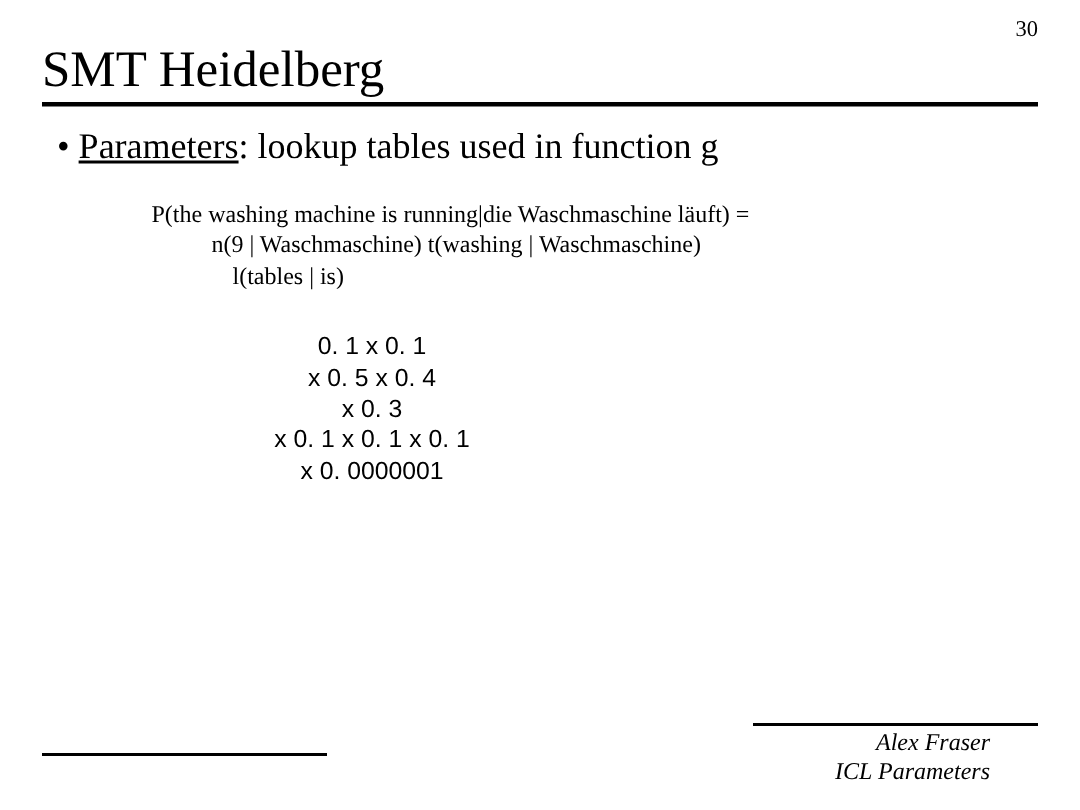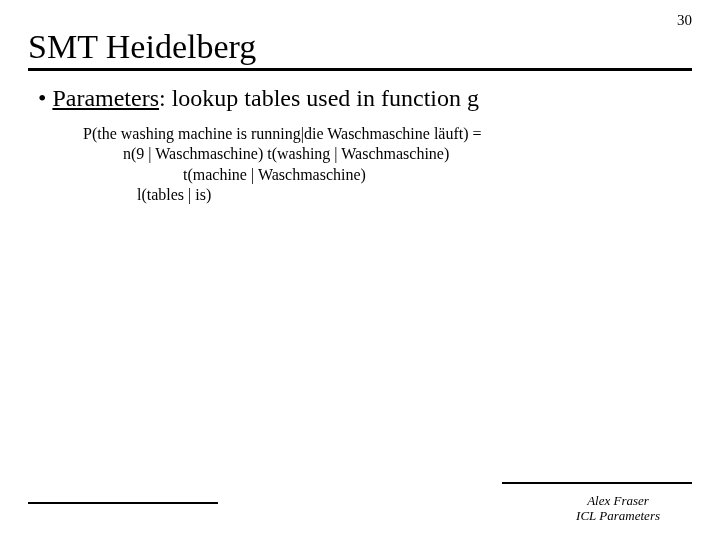--- a/index.html
+++ b/index.html
@@ -26,29 +26,29 @@
   .title-rule {
     border: none;
     border-top: 3px solid #000;
     margin: 0 28px 14px 28px;
   }
   .content {
     margin: 0 28px 0 28px;
   }
   .bullet-line {
     font-size: 24px;
-    margin-bottom: 12px;
+    margin-bottom: 22px;
     padding-left: 10px;
   }
   .bullet-line .bullet { padding-right: 6px; }
   .param-label { text-decoration: underline; }
   .body-block {
     font-size: 16px;
     line-height: 1.28;
-    margin-left: 55px;
+    margin-left: 73px;
   }
   .ind1 { padding-left: 40px; }
   .ind2 { padding-left: 100px; }
   .numbers {
     font-family: Arial, Helvetica, sans-serif;
     font-size: 16.5px;
     line-height: 1.25;
     margin-top: 26px;
     margin-left: 135px;
     width: 170px;
@@ -67,46 +67,52 @@
     right: 28px;
     bottom: 56px;
     width: 190px;
     border: none;
     border-top: 2px solid #000;
   }
   .footer {
     position: absolute;
     right: 60px;
     bottom: 16px;
-    font-size: 13px;
+    font-size: 16px;
     font-style: italic;
-    text-align: center;
+    text-align: right;
     line-height: 1.2;
   }
 </style>
 </head>
 <body>
 
 <div class="page-number">30</div>
 
 <h1 class="title">SMT Heidelberg</h1>
 <hr class="title-rule">
 
 <div class="content">
   <div class="bullet-line">
     <span class="bullet">•</span><span class="param-label">Parameters</span><span>: lookup tables used in function g</span>
   </div>
 
   <div class="body-block">
     <div>P(the washing machine is running|die Waschmaschine läuft) =</div>
     <div class="ind1">n(9 | Waschmaschine)  t(washing | Waschmaschine)</div>
-    <div class="ind2">t(machine | Waschmaschine)</div>
     <div class="ind1" style="padding-left:54px">l(tables | is)</div>
   </div>
 
+  <div class="numbers">
+    <div>0. 1 x 0. 1</div>
+    <div>x 0. 5 x 0. 4</div>
+    <div>x 0. 3</div>
+    <div>x 0. 1 x 0. 1 x 0. 1</div>
+    <div>x 0. 0000001</div>
+  </div>
 </div>
 
 <hr class="bottom-left-rule">
 <hr class="bottom-right-rule">
 
 <div class="footer">
   <div>Alex Fraser</div>
   <div>ICL Parameters</div>
 </div>
 

